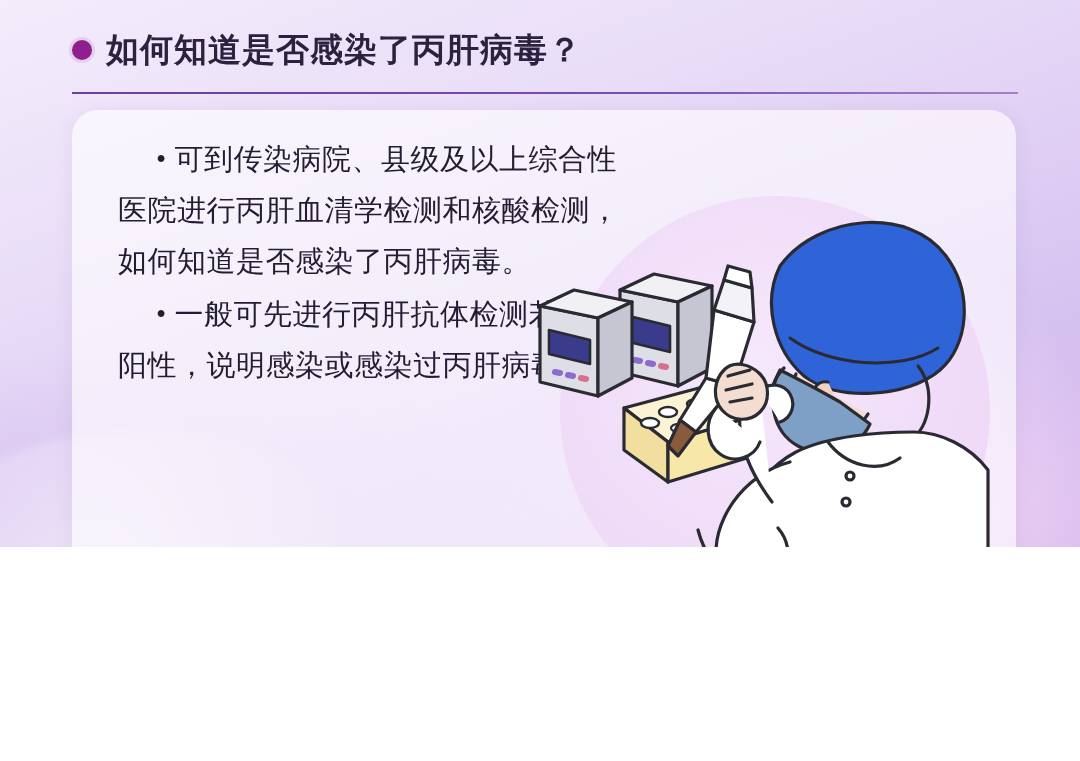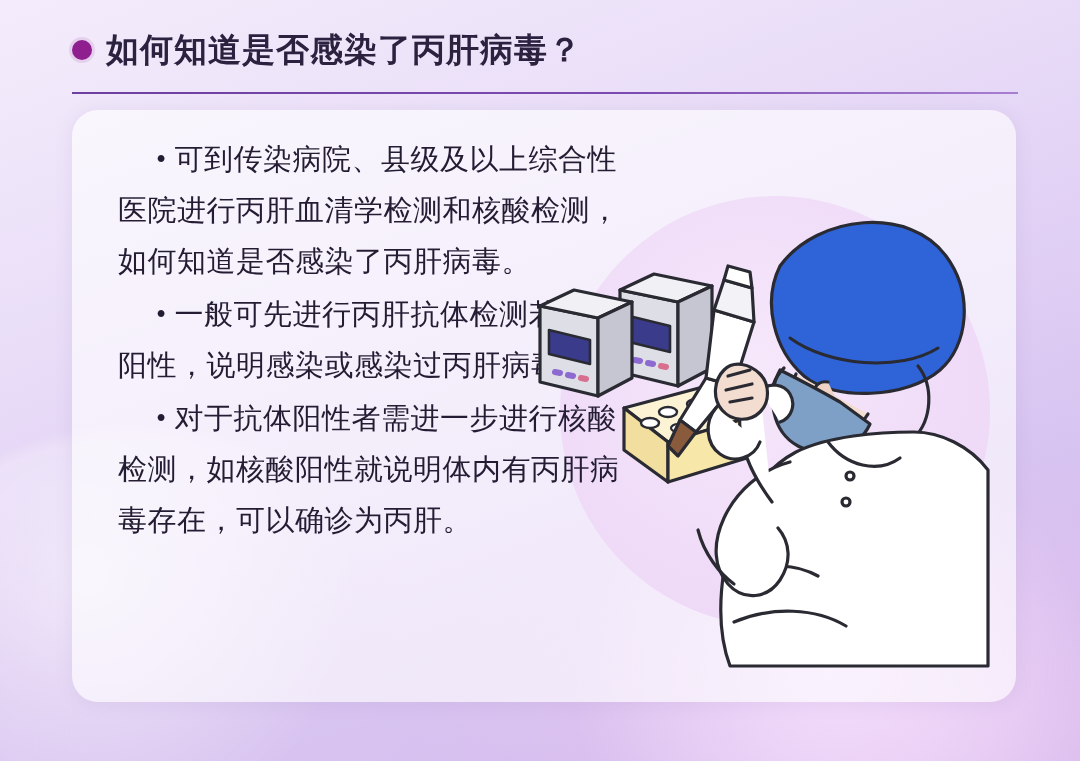--- a/index.html
+++ b/index.html
@@ -9,21 +9,21 @@
   body {
     width: 1080px;
     height: 761px;
     overflow: hidden;
     font-family: "Liberation Serif", "DejaVu Serif", serif;
   }
 
   .poster {
     position: relative;
     width: 1080px;
-    height: 761px;
+    height: 547px;
     background:
       radial-gradient(ellipse 80% 60% at 85% 95%, #e9c9f2 0%, rgba(233,201,242,0) 60%),
       radial-gradient(ellipse 70% 55% at 10% 98%, #d9c4f0 0%, rgba(217,196,240,0) 62%),
       linear-gradient(160deg, #f4ecfb 0%, #eadff8 28%, #dfcdf4 58%, #d2bdee 82%, #c9b2ea 100%);
     overflow: hidden;
   }
 
   
   .bg-blob-a {
     position: absolute;
@@ -149,21 +149,20 @@
     <div class="header-rule"></div>
   </div>
 
   <div class="card">
 
     <div class="illus-circle"></div>
 
     <div class="text-col">
       <p class="para">• 可到传染病院、县级及以上综合性医院进行丙肝血清学检测和核酸检测，如何知道是否感染了丙肝病毒。</p>
       <p class="para">• 一般可先进行丙肝抗体检测若抗体阳性，说明感染或感染过丙肝病毒。</p>
-      <p class="para">• 对于抗体阳性者需进一步进行核酸检测，如核酸阳性就说明体内有丙肝病毒存在，可以确诊为丙肝。</p>
     </div>
 
     <div class="illustration">
       <svg viewBox="0 0 480 500" width="480" height="500" xmlns="http://www.w3.org/2000/svg">
         <g fill="none" stroke="#2a2a33" stroke-width="3.2" stroke-linecap="round" stroke-linejoin="round">
 
           <g>
             <path d="M92 120 L92 202 L150 216 L150 132 Z" fill="#dedee6"></path>
             <path d="M92 120 L126 104 L184 116 L150 132 Z" fill="#f0f0f5"></path>
             <path d="M150 132 L184 116 L184 198 L150 216 Z" fill="#c6c6d2"></path>

